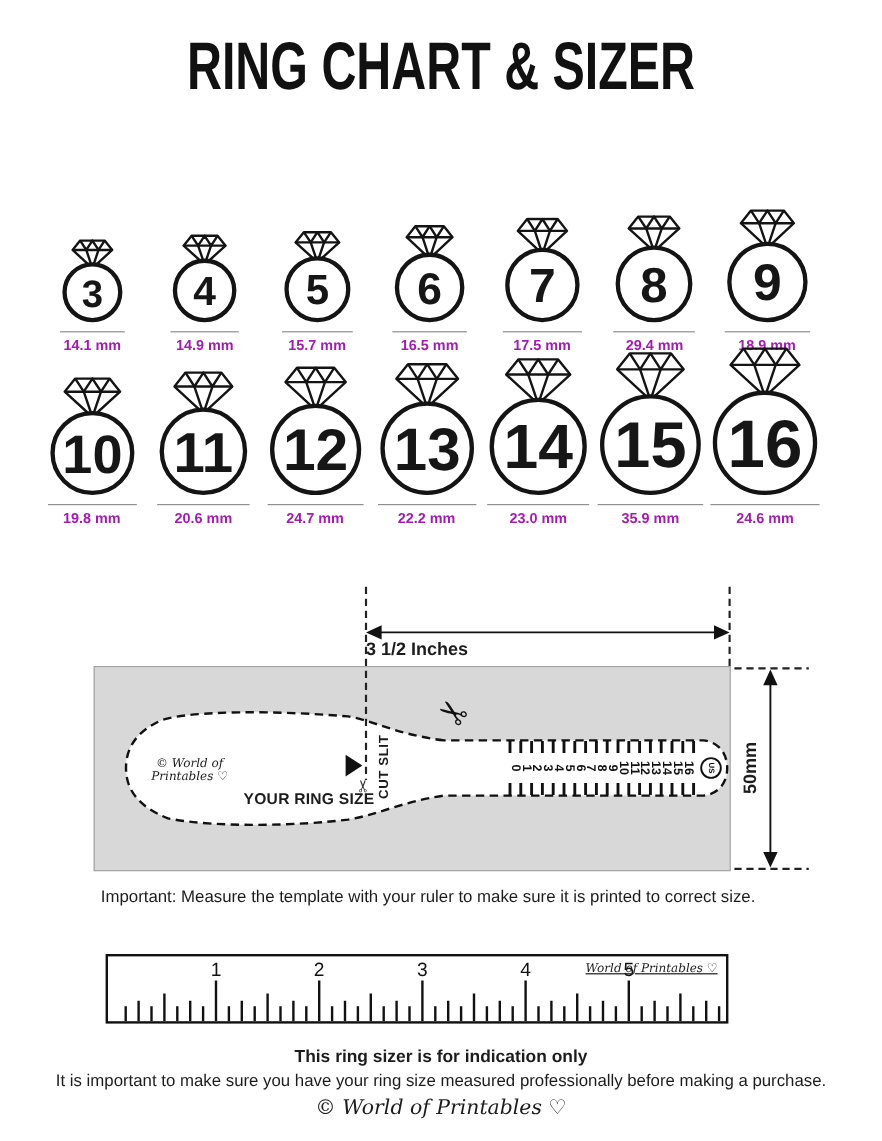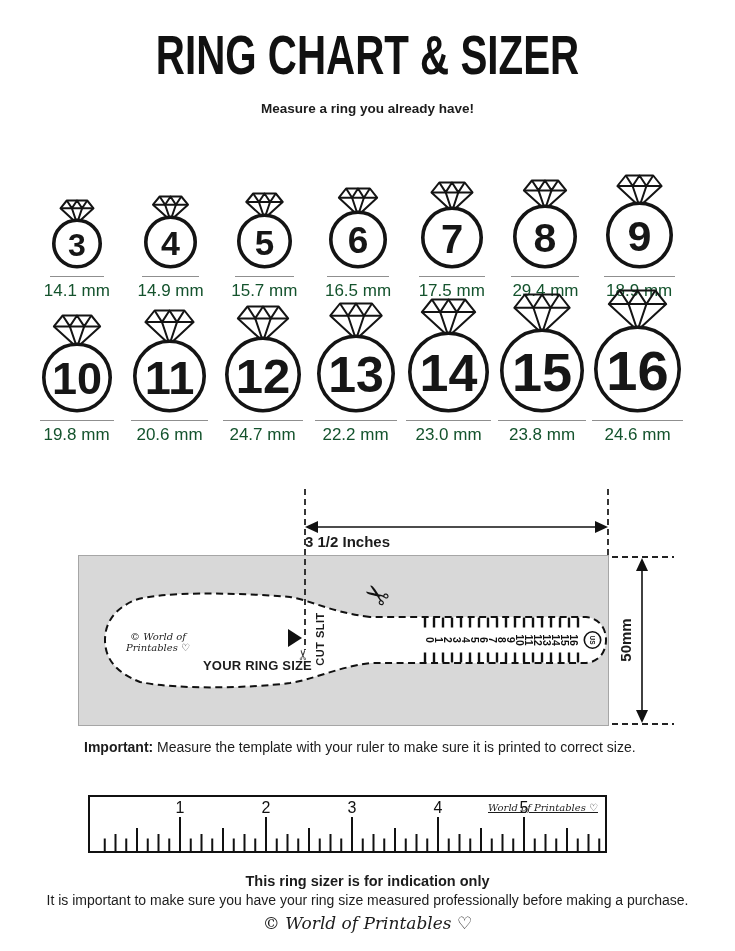--- a/index.html
+++ b/index.html
@@ -12,56 +12,55 @@
   .title{top:22px;font-size:56px;font-weight:bold;letter-spacing:0px;
          transform:scaleX(0.72);transform-origin:center;white-space:nowrap;color:#111;}
   .sub-bold{top:101px;font-size:13.5px;font-weight:bold;}
   .sub{top:119px;font-size:13.5px;}
 
   
   .ring-row{position:absolute;left:30px;width:656px;display:flex;}
   .ring-col{flex:1 1 0;display:flex;flex-direction:column;align-items:center;}
   .ring-draw{display:flex;align-items:flex-end;justify-content:center;}
   .ring-underline{height:1px;background:#8f8f8f;margin-top:5px;}
-  .ring-mm{font-size:17px;margin-top:4px;color:#14532d;}
+  .ring-mm{font-size:12px;margin-top:4px;color:#a21caf;font-weight:bold;}
 
   
   .gray-rect{left:78px;top:555px;width:531px;height:171px;background:#d8d8d8;border:1px solid #a6a6a6;box-sizing:border-box;}
   .dim-label{top:533px;font-size:15px;font-weight:bold;}
   .h-label{left:596px;top:631px;width:60px;height:18px;text-align:center;font-size:15px;font-weight:bold;
            transform:rotate(-90deg);}
   .brand-script{font-family:"DejaVu Serif",serif;font-style:italic;}
   .blob-brand{left:112px;top:631px;width:92px;text-align:center;font-size:10px;}
   .yrs{left:203px;top:658px;font-size:13px;font-weight:800;letter-spacing:0.2px;white-space:nowrap;}
   .tri{left:288px;top:629px;width:0;height:0;border-top:9px solid transparent;border-bottom:9px solid transparent;border-left:14px solid #111;}
   .cutslit{left:281px;top:632px;width:80px;height:14px;text-align:center;font-size:11px;font-weight:bold;
            letter-spacing:0.5px;transform:rotate(-90deg);}
   .scissors-big{left:364px;top:581px;font-size:29px;color:#111;transform:rotate(35deg) scaleX(-1);line-height:1;}
   .scissors-small{left:297px;top:648px;font-size:14px;color:#333;transform:rotate(-90deg);line-height:1;}
 
   .note{left:84px;top:739px;font-size:14px;}
-  .note b{font-weight:bold;margin-top:37px;}
+  .note b{font-weight:normal;margin-top:37px;}
 
   
   .ruler{left:88px;top:795px;width:519px;height:58px;border:2px solid #111;box-sizing:border-box;background:#fff;}
   .ruler-brand{position:absolute;right:7px;top:5px;font-size:10px;text-decoration:underline;}
 
   .foot-bold{top:873px;font-size:14.5px;font-weight:bold;}
   .foot{top:892px;font-size:14px;}
   .foot-brand{top:913px;font-size:17px;}
 
   svg{display:block;}
 </style>
 </head>
 <body>
 
 <div class="page">
 
   <div class="ctr title">RING CHART &amp; SIZER</div>
-  <div class="ctr sub-bold">Measure a ring you already have!</div>
 
   <div class="ring-row" style="top:173px">
       <div class="ring-col">
         <div class="ring-draw" style="height:98px">
           <svg width="60" height="72" viewBox="0 0 60 72">
             <g fill="none" stroke="#141414" stroke-width="2" stroke-linejoin="round">
               <polygon points="19.8,1.5 40.2,1.5 46.5,9.3 30.0,24.5 13.5,9.3"></polygon>
               <polyline points="13.5,9.3 46.5,9.3"></polyline>
               <polyline points="19.8,1.5 24.9,9.3 30.0,1.5 35.1,9.3 40.2,1.5"></polyline>
               <polyline points="24.9,9.3 30.0,24.5 35.1,9.3"></polyline>
@@ -258,21 +257,21 @@
               <polygon points="29.8,1.5 64.2,1.5 74.7,14.8 47.0,40.5 19.3,14.8"></polygon>
               <polyline points="19.3,14.8 74.7,14.8"></polyline>
               <polyline points="29.8,1.5 38.4,14.8 47.0,1.5 55.6,14.8 64.2,1.5"></polyline>
               <polyline points="38.4,14.8 47.0,40.5 55.6,14.8"></polyline>
             </g>
             <circle cx="47" cy="77.5" r="40.2" fill="#fff" stroke="#141414" stroke-width="3.6"></circle>
             <text x="47" y="78.5" text-anchor="middle" dominant-baseline="central" font-size="54" font-weight="600" fill="#161616">15</text>
           </svg>
         </div>
         <div class="ring-underline" style="width:88px"></div>
-        <div class="ring-mm">23.8 mm</div>
+        <div class="ring-mm">35.9 mm</div>
       </div>
       <div class="ring-col">
         <div class="ring-draw" style="height:126px">
           <svg width="97" height="126" viewBox="0 0 97 126">
             <g fill="none" stroke="#141414" stroke-width="2" stroke-linejoin="round">
               <polygon points="30.7,1.5 66.3,1.5 77.2,15.1 48.5,41.5 19.8,15.1"></polygon>
               <polyline points="19.8,15.1 77.2,15.1"></polyline>
               <polyline points="30.7,1.5 39.6,15.1 48.5,1.5 57.4,15.1 66.3,1.5"></polyline>
               <polyline points="39.6,15.1 48.5,41.5 57.4,15.1"></polyline>
             </g>

